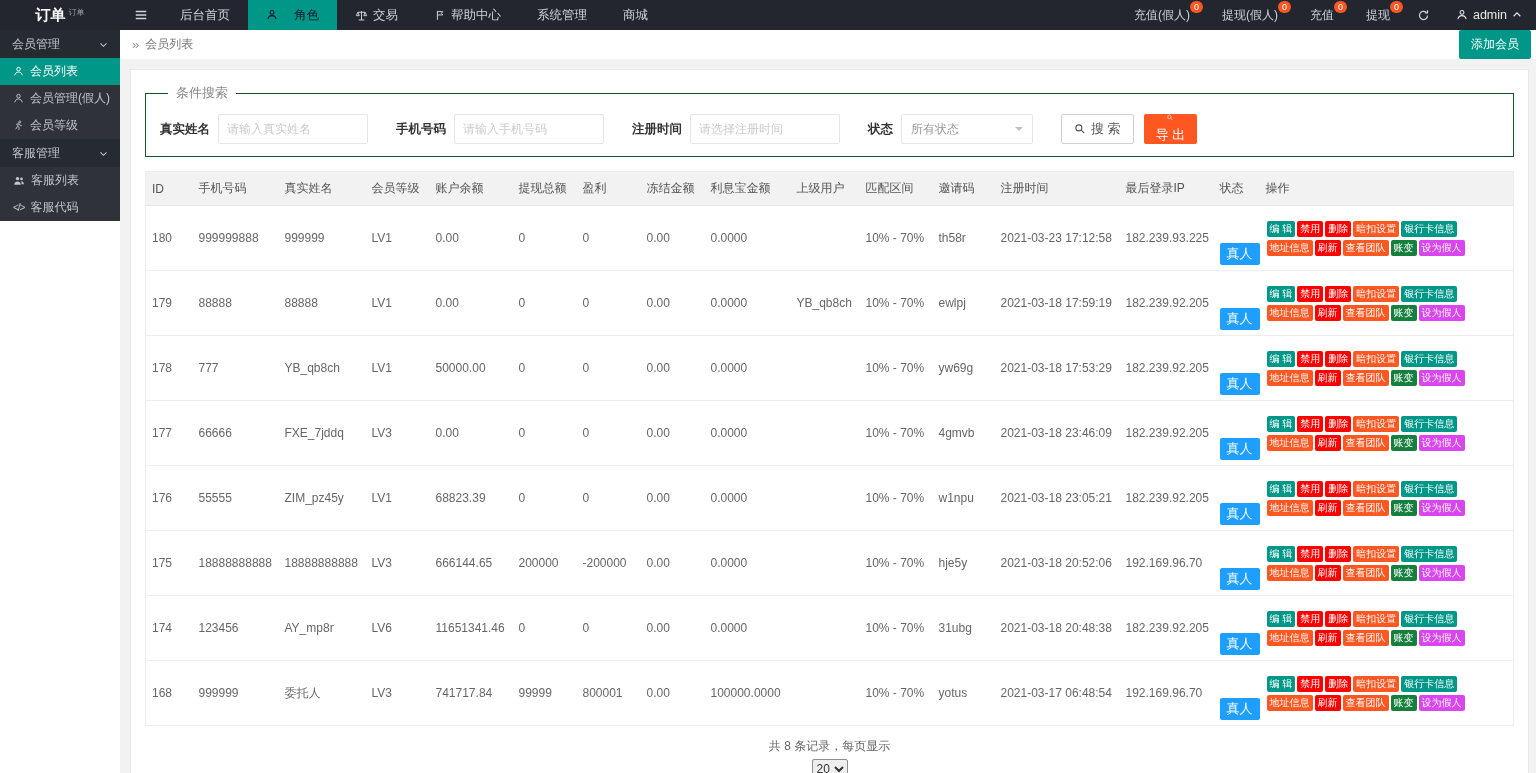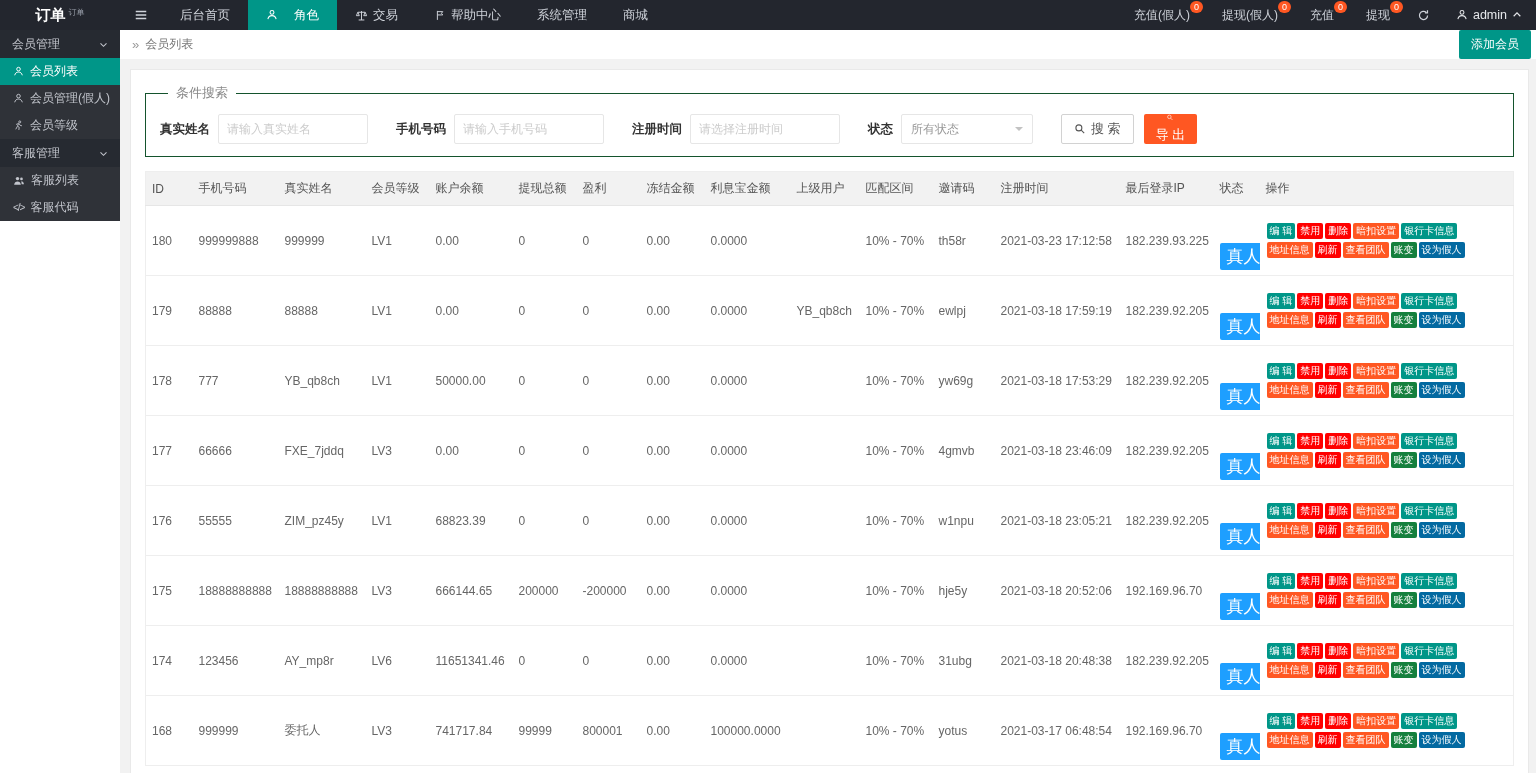--- a/index.html
+++ b/index.html
@@ -7,21 +7,21 @@
     font-family:"Liberation Sans","DejaVu Sans",sans-serif; font-size:12px; color:#666; }
 
   
   .topbar { height:30px; background:#23262e; display:flex; align-items:stretch; }
   .logo { width:120px; color:#fff; font-weight:bold; font-size:15px; display:flex;
     align-items:center; justify-content:center; }
   .logo sup { font-size:8px; color:#9aa0ab; font-weight:normal; margin:-6px 0 0 3px; }
   .hamburger { width:42px; display:flex; align-items:center; justify-content:center; color:#cfd3da; cursor:pointer; }
   .nav-item { padding:0 18px; display:flex; align-items:center; gap:5px; color:#cfd3da;
     font-size:12.5px; cursor:pointer; }
-  .nav-item.active { background:#009688; color:#ffffff;gap:16px; }
+  .nav-item.active { background:#009688; color:#0f172a;gap:16px; }
   .topbar-right { margin-left:auto; display:flex; align-items:stretch; }
   .quick-item { position:relative; padding:0 16px; display:flex; align-items:center;
     color:#cfd3da; font-size:12px; cursor:pointer; }
   .num-badge { position:absolute; top:1px; right:3px; background:#ff5722; color:#fff;
     font-size:9px; line-height:12px; min-width:13px; text-align:center; border-radius:8px; padding:0 2px; }
   .icon-btn { width:36px; display:flex; align-items:center; justify-content:center; color:#cfd3da; cursor:pointer; }
   .user-menu { padding:0 14px; display:flex; align-items:center; gap:5px; color:#e6e8eb; font-size:12.5px; cursor:pointer; }
 
   svg.ic { display:block; }
 
@@ -64,31 +64,31 @@
   .btn-export { height:30px; background:#ff5722; border:none; border-radius:2px;
     padding:0 12px; color:#fff; display:flex; align-items:center; gap:5px; font-size:13px; cursor:pointer; margin-left:10px;flex-direction:column; }
 
   
   table.grid { width:100%; border-collapse:collapse; table-layout:fixed; margin-top:14px;
     border:1px solid #eee;padding-left:12px; }
   table.grid th { background:#f2f2f2; color:#555; font-weight:normal; text-align:left;
     padding:8px 6px; font-size:12px; border-bottom:1px solid #e6e6e6; white-space:nowrap; overflow:hidden; }
   table.grid td { padding:5px 6px; border-bottom:1px solid #eee; color:#666; font-size:12px;
     white-space:nowrap; overflow:hidden; }
-  .status-badge { display:inline-block; background:#1e9fff; color:#fff; font-size:17px;
+  .status-badge { display:inline-block; background:#1e9fff; color:#fff; font-size:13px;
     padding:2px 7px; border-radius:2px; cursor:pointer;margin-top:32px; }
   .actions-cell { line-height:1; }
   .btn-line { margin:1px 0; white-space:nowrap; }
   .abtn { display:inline-block; color:#fff; font-size:10px; line-height:12px;
     padding:2px 3px; border-radius:2px; margin:1px 1px; cursor:pointer; white-space:nowrap; }
   .abtn-teal { background:#009688; }
   .abtn-red { background:#ff0000; }
   .abtn-orange { background:#ff5722; }
   .abtn-blue { background:#15803d; }
-  .abtn-green { background:#0369a1;text-align:center; }
+  .abtn-green { background:#d946ef;text-align:center; }
 
   
   .page-bar { margin-top:12px; color:#666; font-size:12px; display:flex; align-items:center; gap:4px;flex-direction:column; }
   .page-bar select { height:20px; font-size:12px; color:#333; border:1px solid #8f8f8f; border-radius:2px; }
 </style>
 </head>
 <body>
 
 <div class="topbar">
   <div class="logo">

